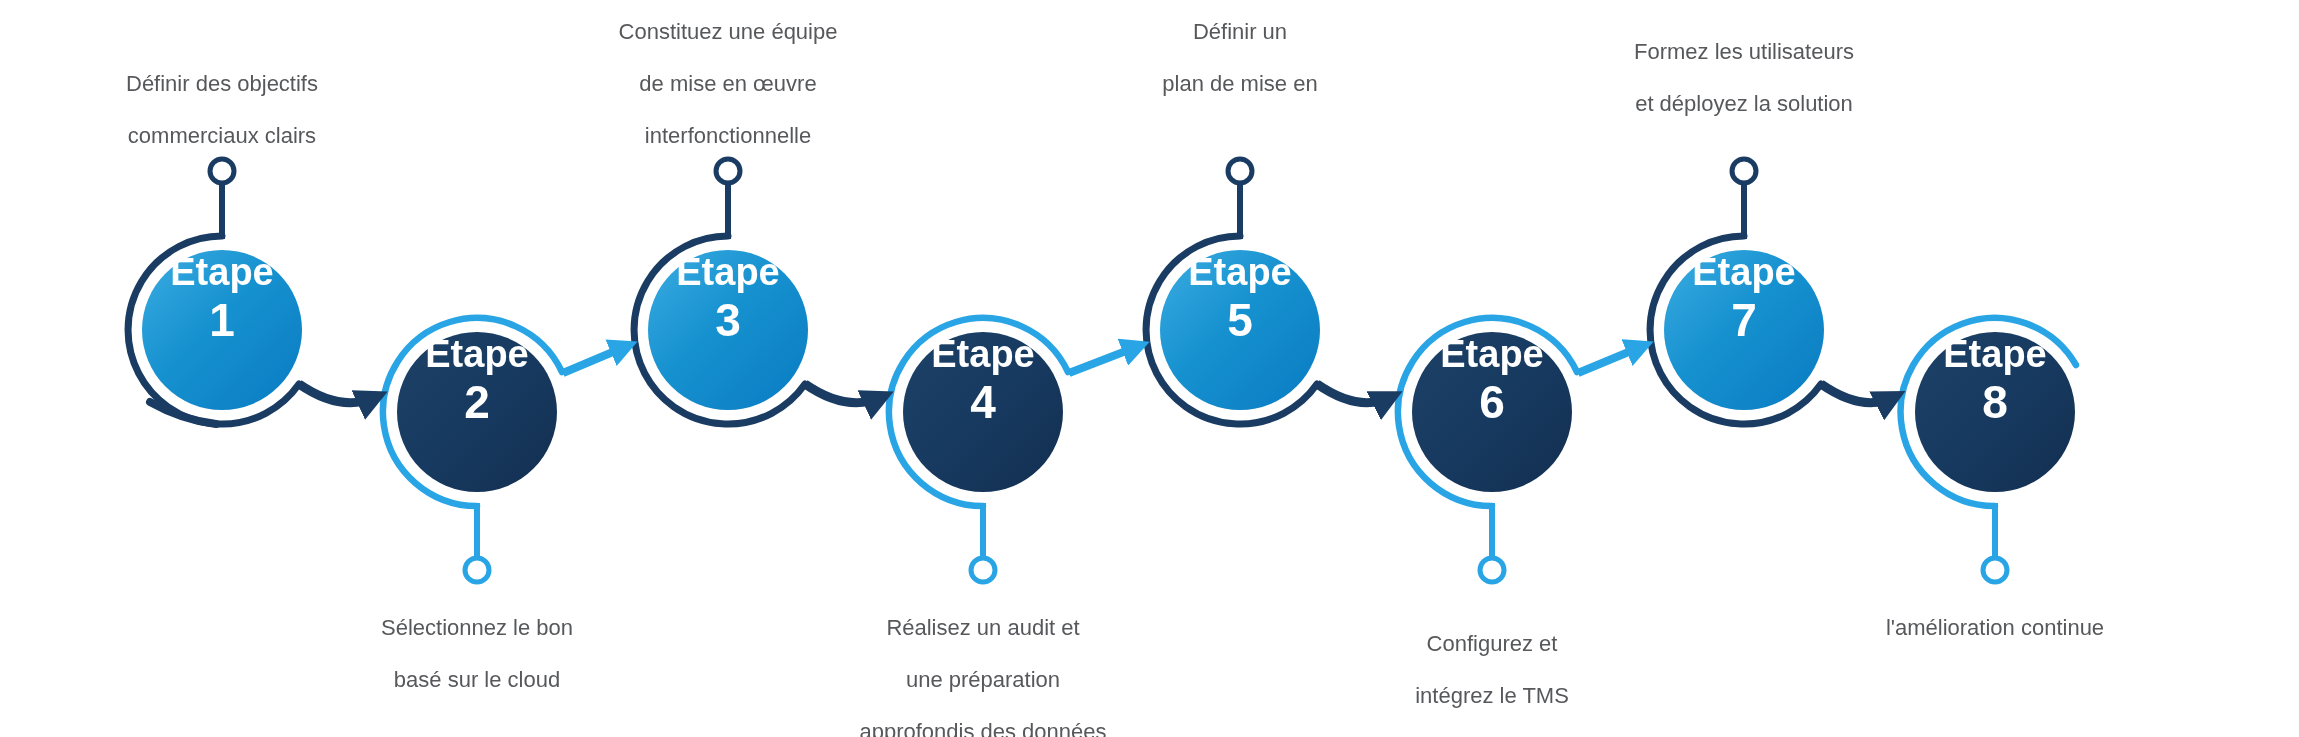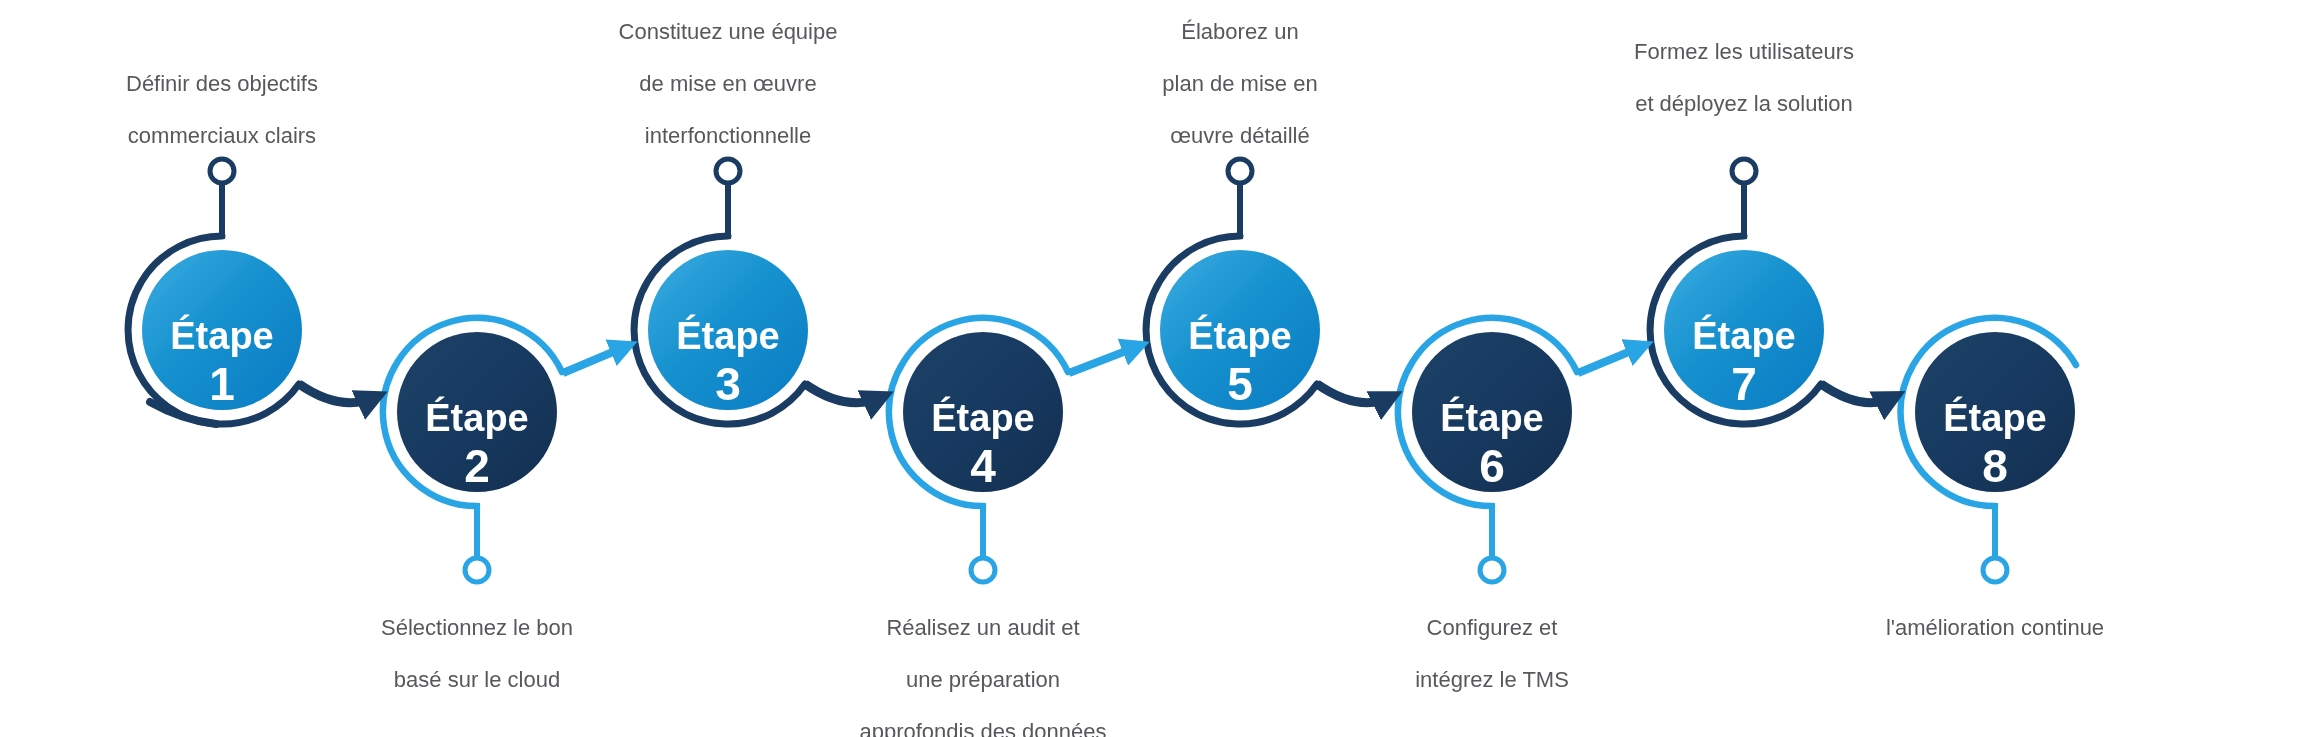--- a/index.html
+++ b/index.html
@@ -20,21 +20,21 @@
     line-height:52px;
     font-weight:400;
     z-index:2;
   }
   .step-label span{display:block;}
   .step-circle{
     position:absolute;
     width:160px;height:160px;
     border-radius:50%;
     display:flex;flex-direction:column;
-    align-items:center;justify-content:flex-end;
+    align-items:center;justify-content:flex-start;
     color:#ffffff;
     z-index:2;
   }
   .step-circle.light{background:linear-gradient(135deg,#3BACE2 0%,#1691CF 45%,#0A7BC2 100%);}
   .step-circle.dark{background:linear-gradient(135deg,#1C4167 0%,#17395F 55%,#122E4F 100%);}
   .step-circle .badge{font-size:38px;line-height:44px;font-weight:700;}
   .step-circle .num{font-size:46px;line-height:52px;font-weight:700;}
 </style>
 </head>
 <body>
@@ -129,39 +129,38 @@
   <div class="step-label" style="left:-18px;top:58px;">
     <span>Définir des objectifs</span>
     <span>commerciaux clairs</span>
   </div>
   <div class="step-label" style="left:488px;top:6px;">
     <span>Constituez une équipe</span>
     <span>de mise en œuvre</span>
     <span>interfonctionnelle</span>
   </div>
   <div class="step-label" style="left:1000px;top:6px;">
-    <span>Élaborez un</span>
+    <span>Définir un</span>
     <span>plan de mise en</span>
-    <span>œuvre détaillé</span>
   </div>
   <div class="step-label" style="left:1504px;top:6px;margin-top:20px;">
     <span>Formez les utilisateurs</span>
     <span>et déployez la solution</span>
   </div>
 
   <div class="step-label" style="left:237px;top:602px;">
     <span>Sélectionnez le bon</span>
     <span>basé sur le cloud</span>
   </div>
   <div class="step-label" style="left:743px;top:602px;">
     <span>Réalisez un audit et</span>
     <span>une préparation</span>
     <span>approfondis des données</span>
   </div>
-  <div class="step-label" style="left:1252px;top:602px;">
+  <div class="step-label" style="left:1252px;top:618px;">
     <span>Configurez et</span>
     <span>intégrez le TMS</span>
   </div>
   <div class="step-label" style="left:1755px;top:602px;">
     <span>l'amélioration continue</span>
   </div>
 
 </div>
 
 </body></html>

